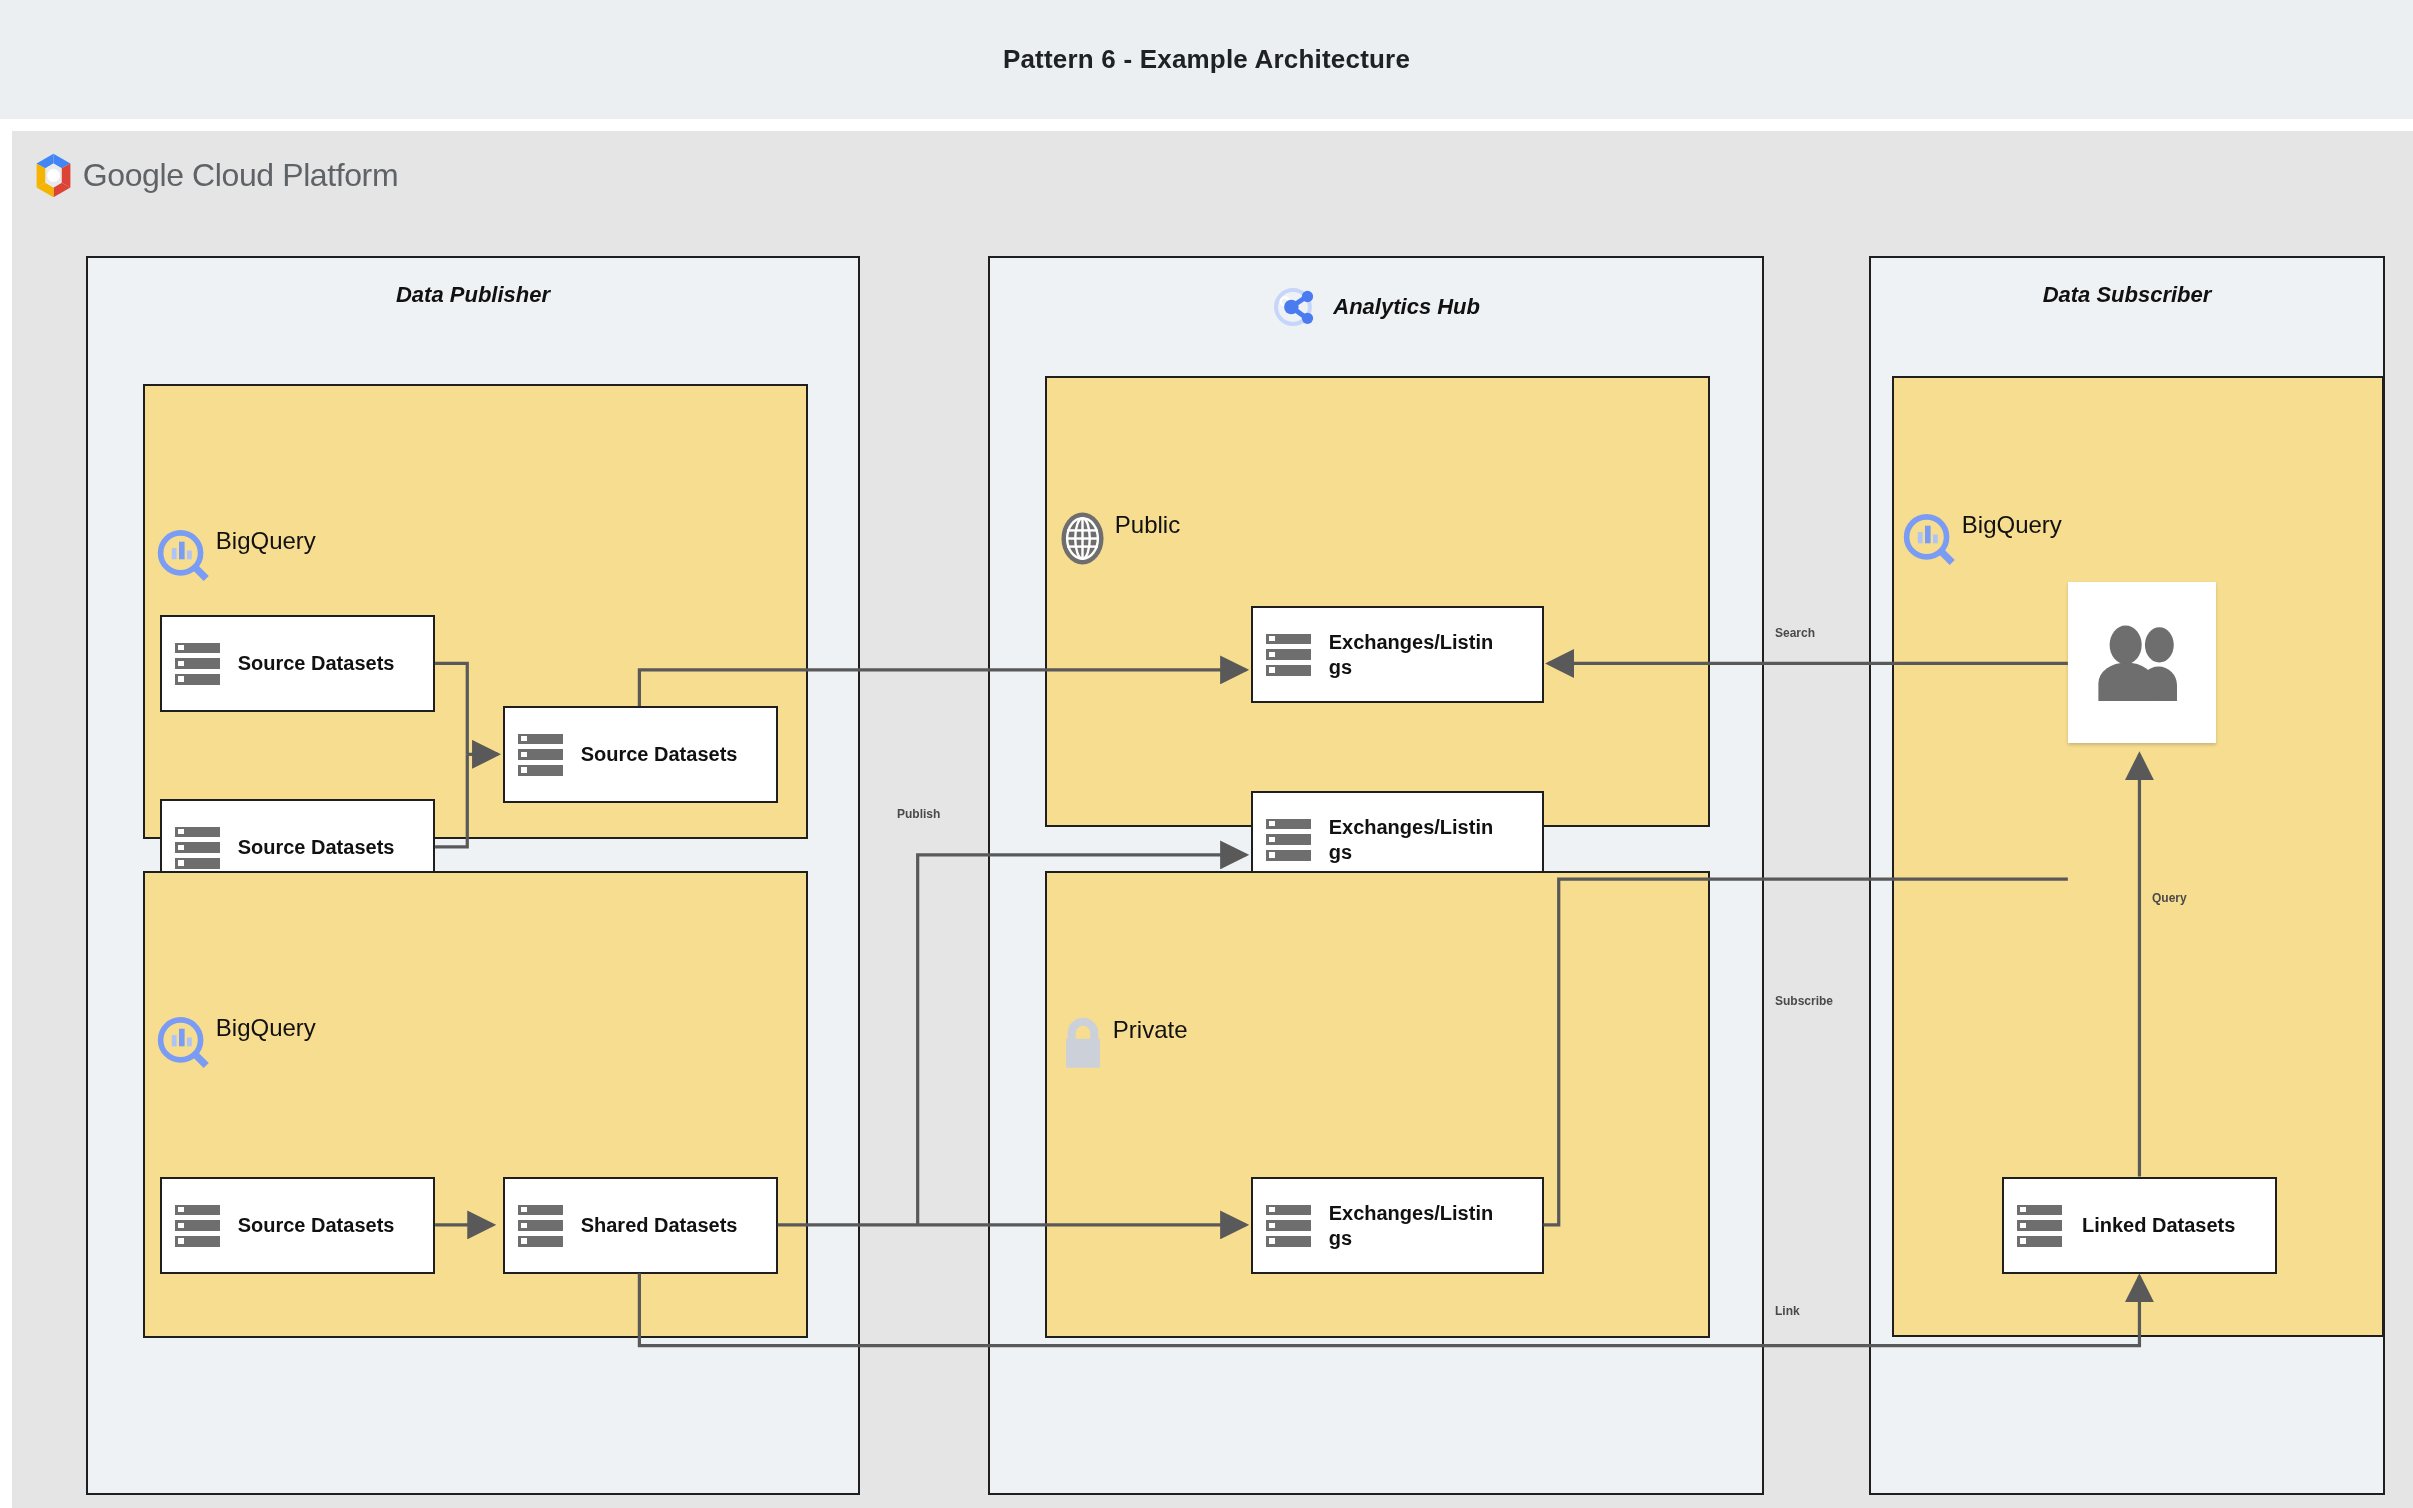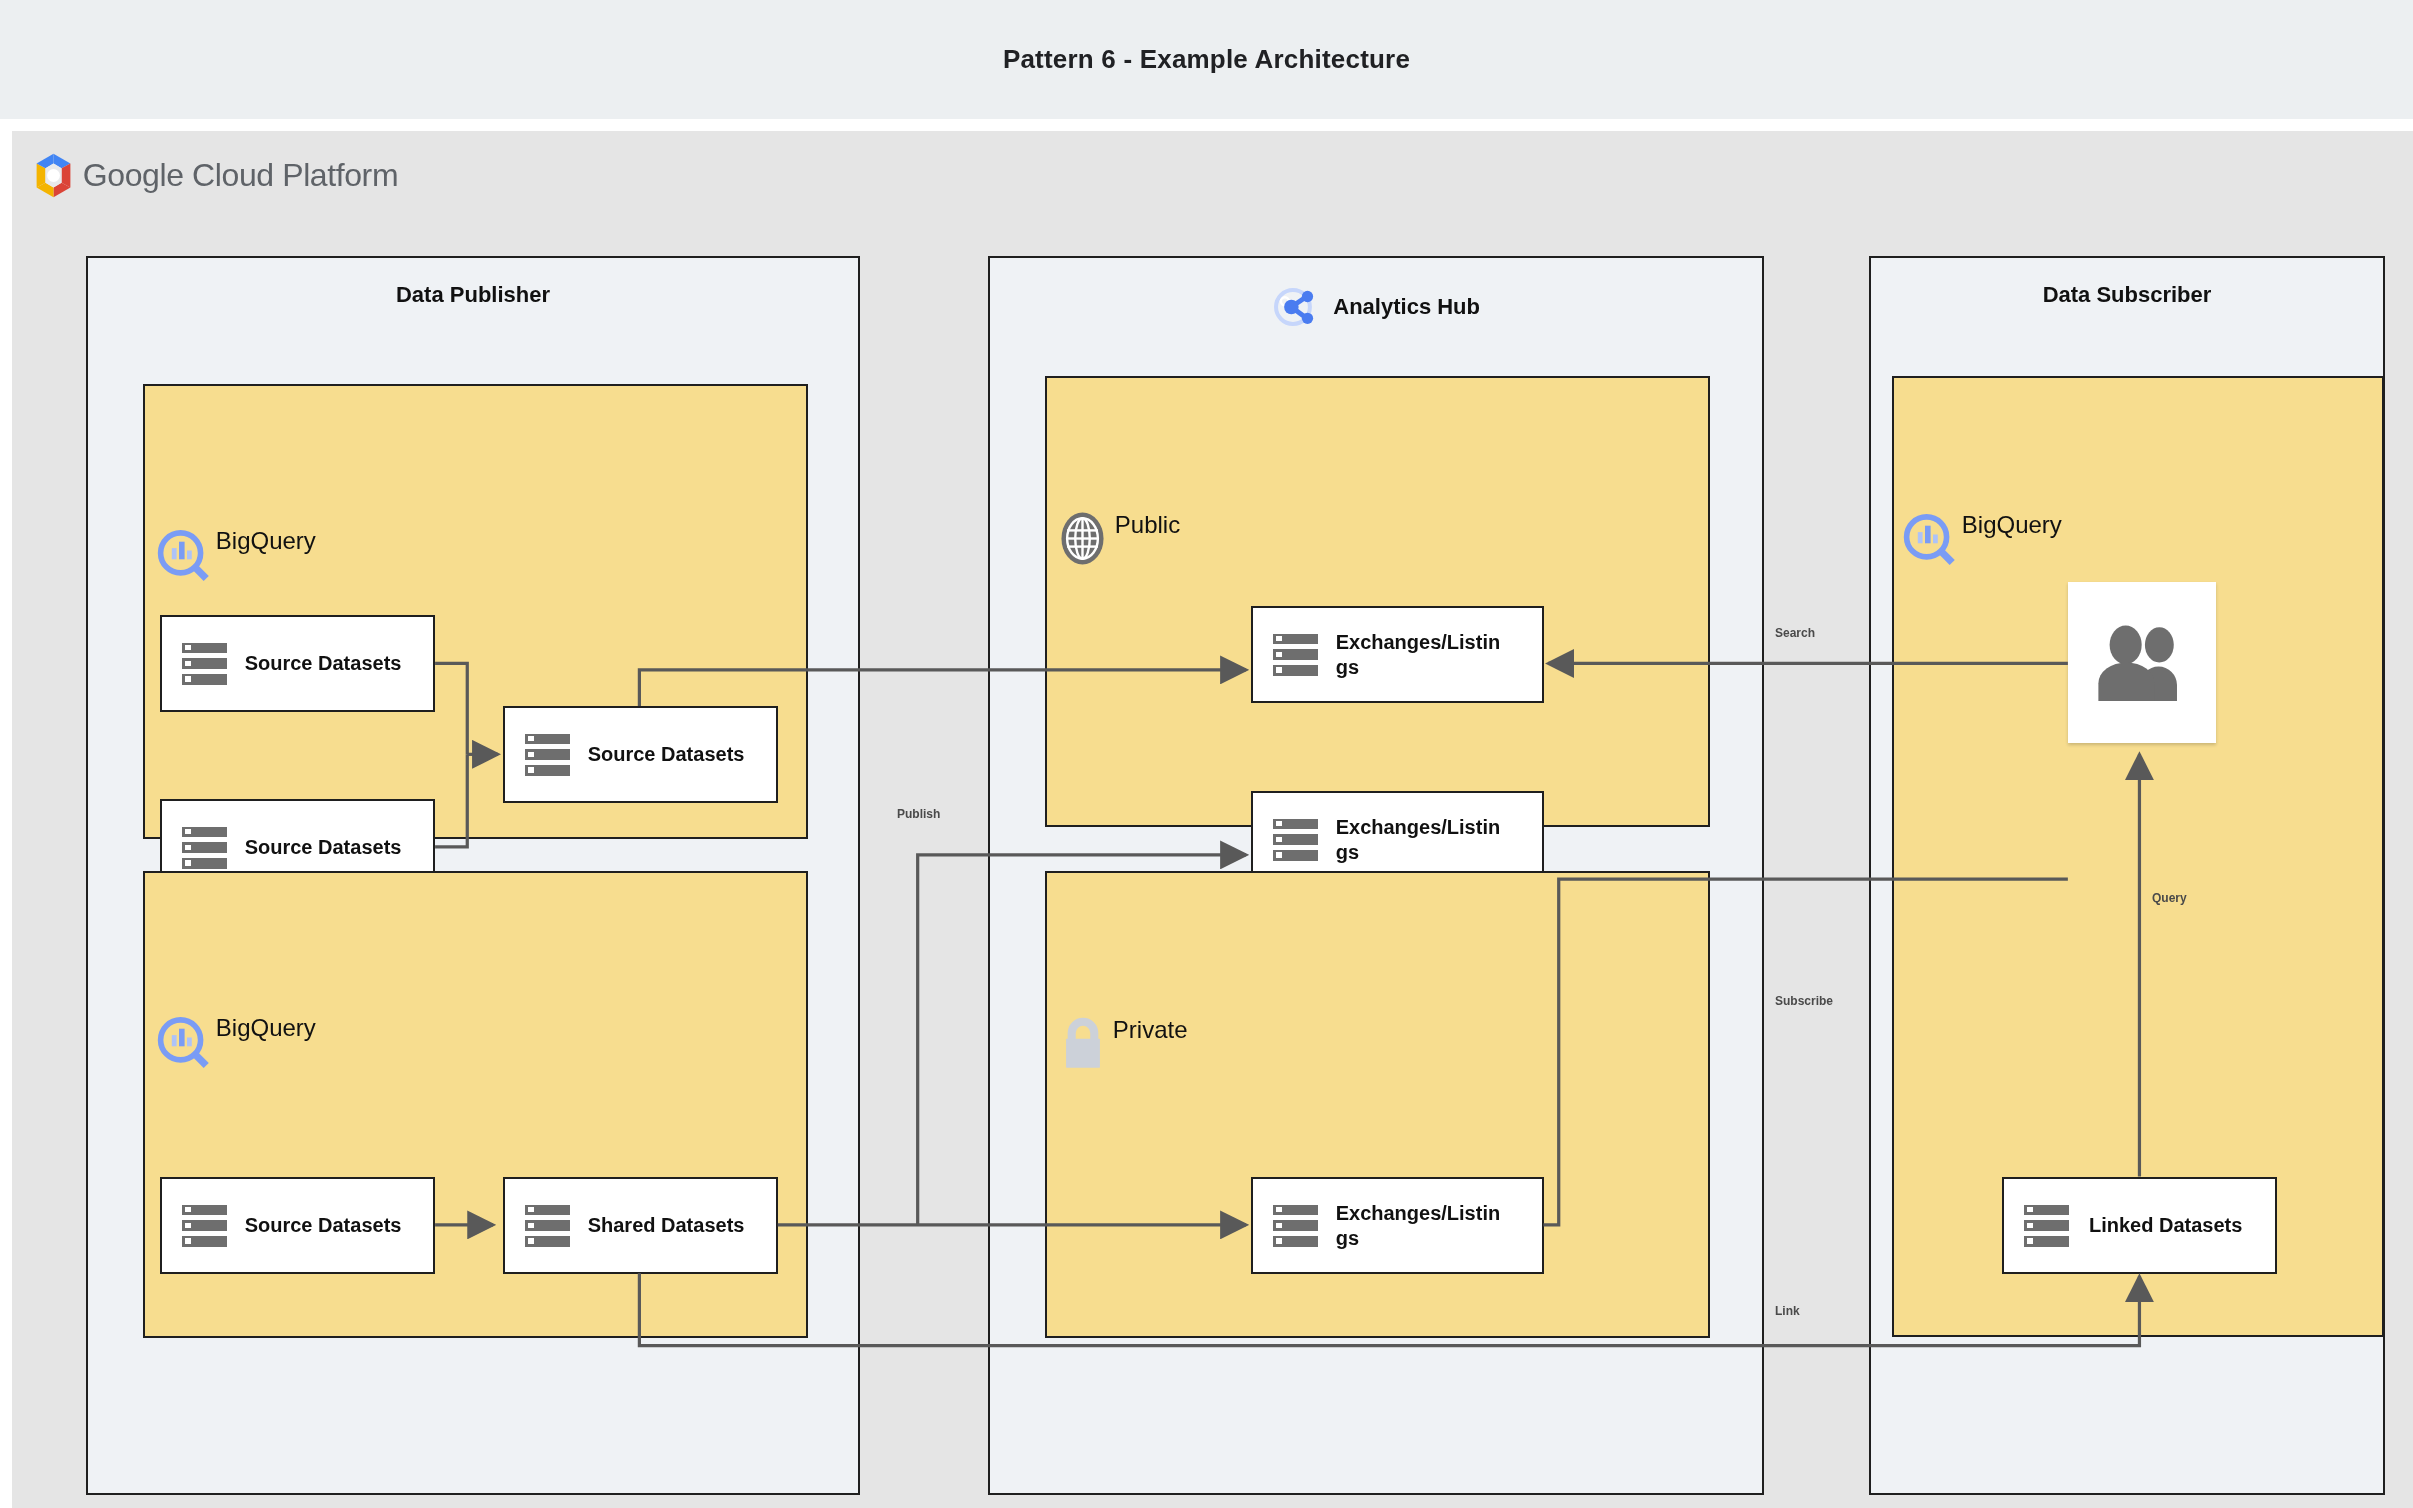--- a/index.html
+++ b/index.html
@@ -83,20 +83,21 @@
   .zone-title {
     position: absolute;
     top: 24px;
     left: 0;
     width: 100%;
     text-align: center;
     font-size: 22px;
     font-weight: bold;
     color: #111111;
     white-space: nowrap;
+    font-style: italic;
   }
   .zone-title-with-icon {
     display: flex;
     align-items: center;
     justify-content: center;
     gap: 11.3px;
   }
 
   
   .panel {
@@ -117,21 +118,21 @@
   }
 
   
   .node {
     position: absolute;
     background: #ffffff;
     border: 2.4px solid #1f1f1f;
     box-sizing: border-box;
     display: flex;
     align-items: center;
-    padding-left: 20px;
+    padding-left: 13px;
     gap: 17.7px;
   }
   .node-text {
     font-size: 20px;
     font-weight: bold;
     color: #111111;
     line-height: 1.22;
     max-width: 169px;
     word-break: break-all;
   }

